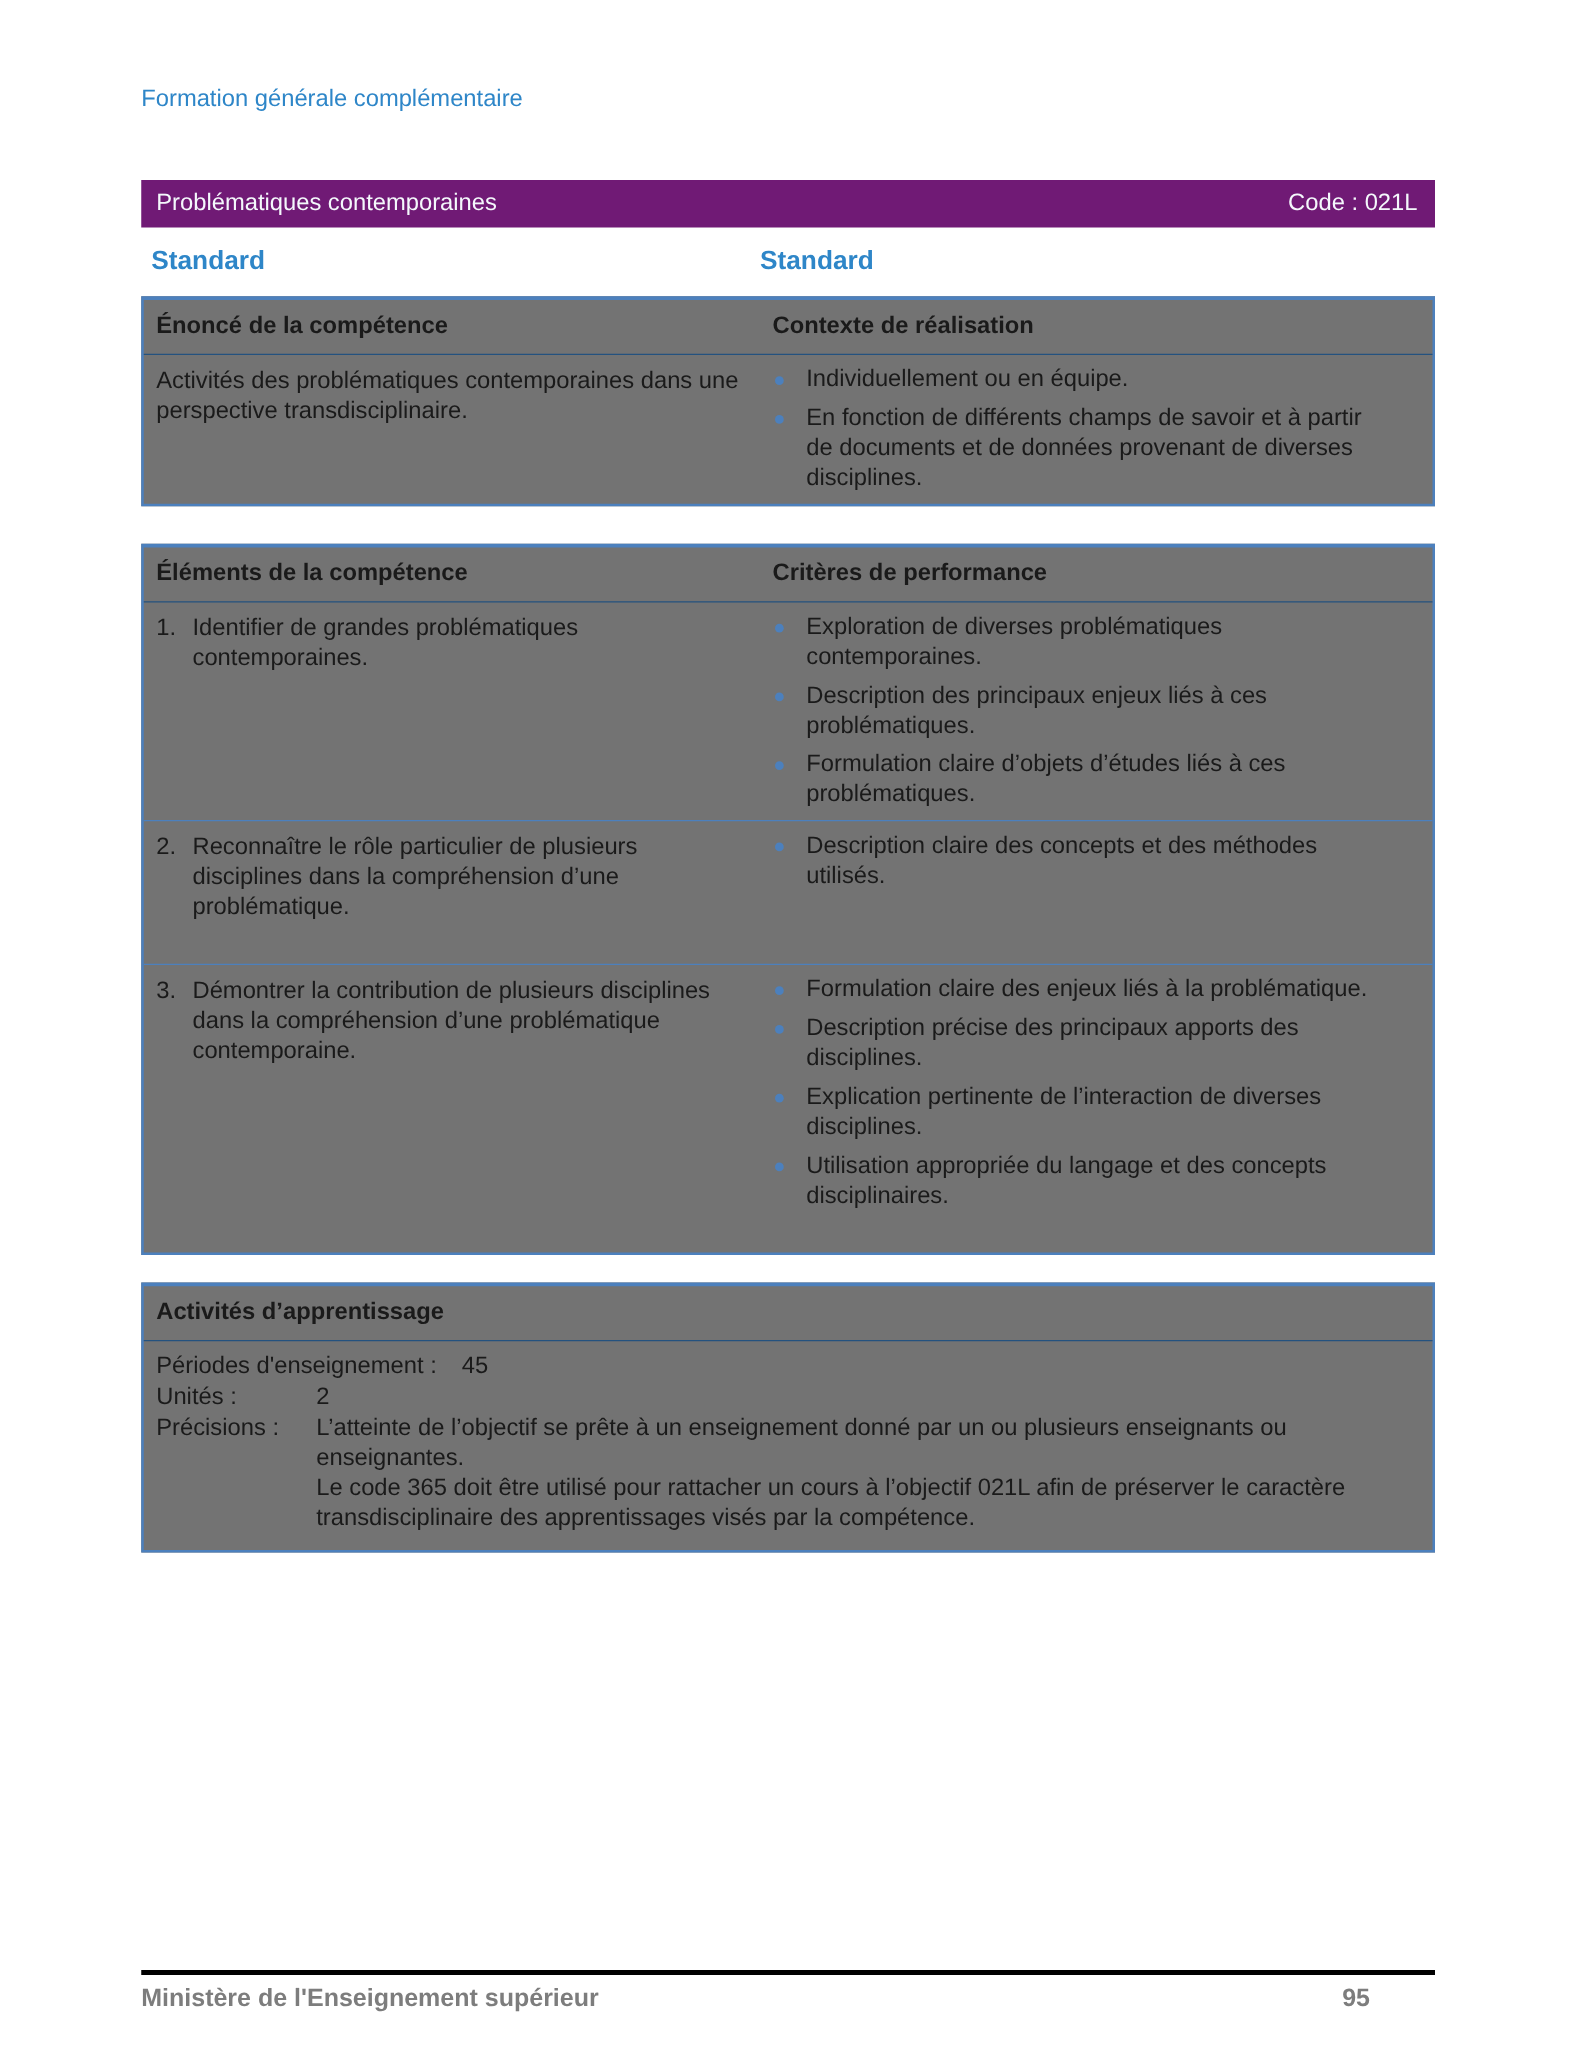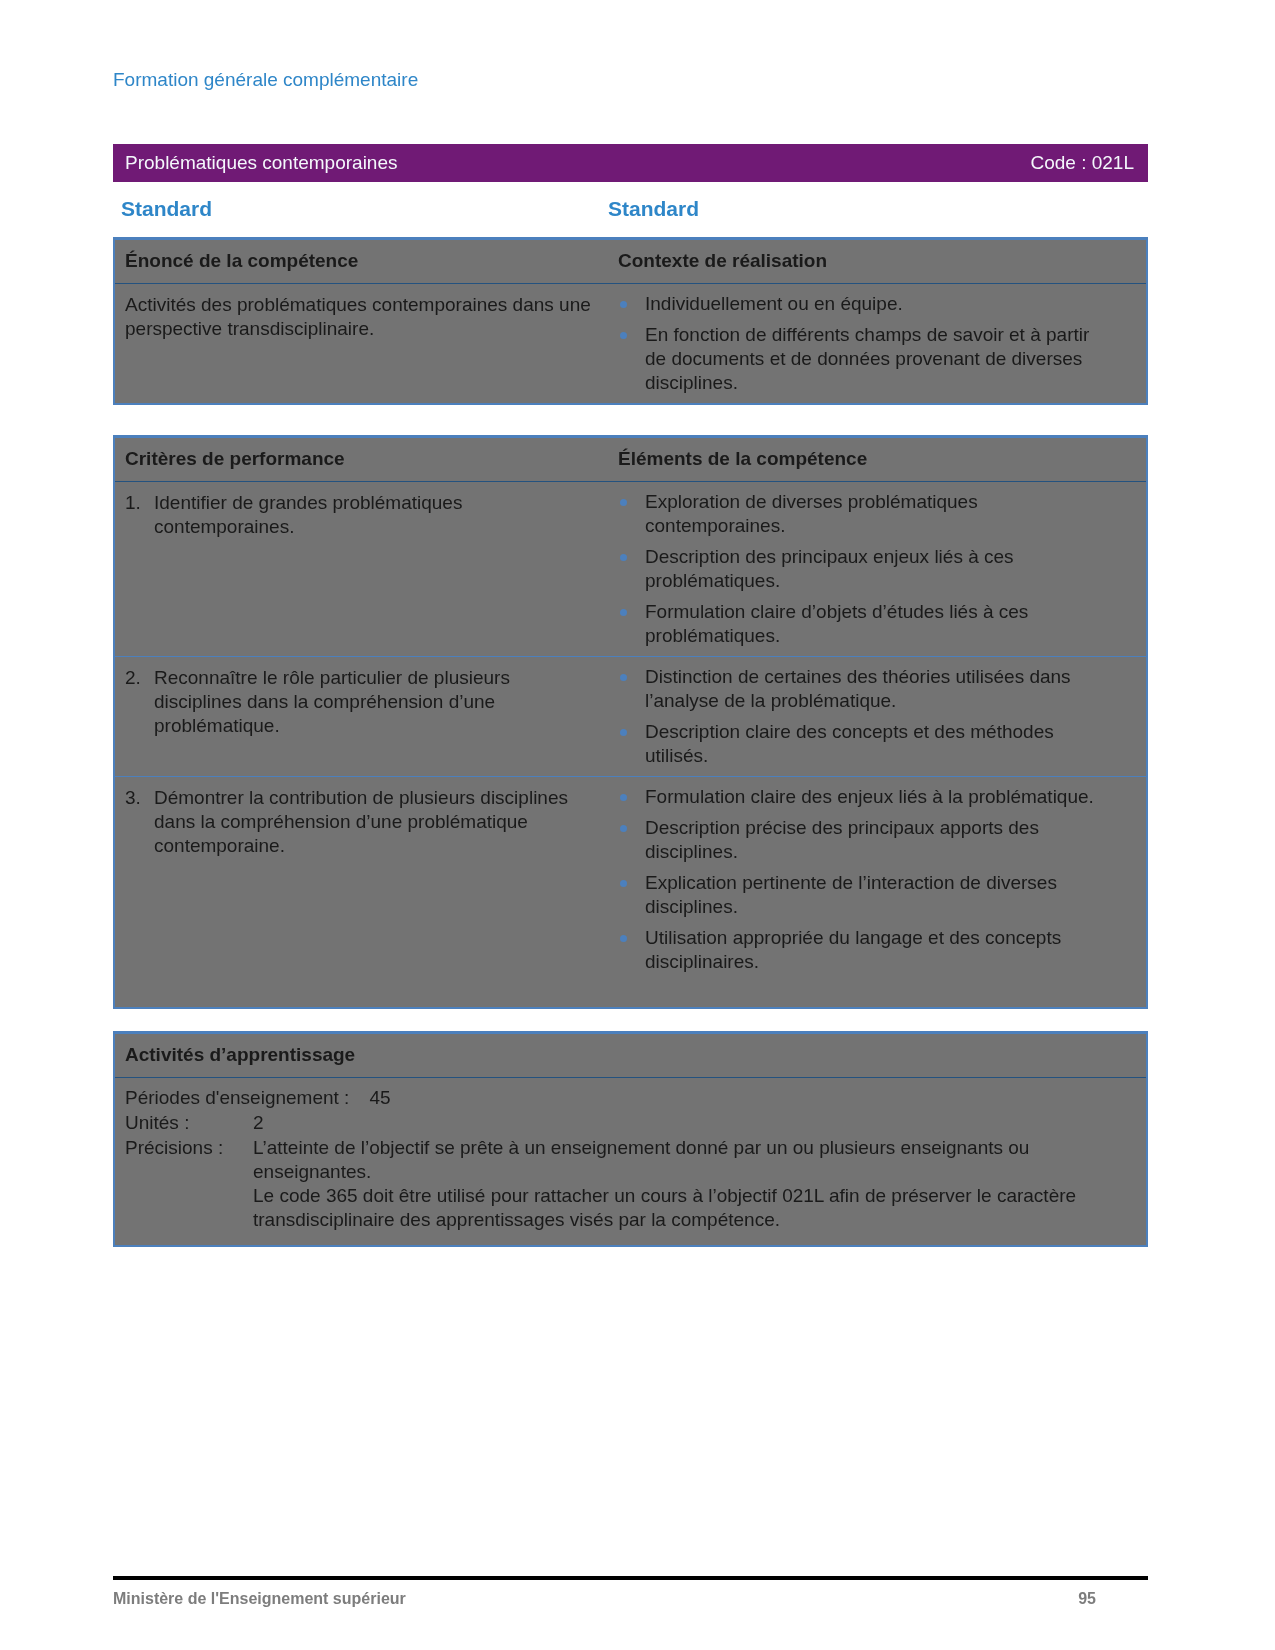--- a/index.html
+++ b/index.html
@@ -70,21 +70,21 @@
               border-bottom:1px solid #24527f; }
   .act-body { padding:8px 14px 12px 10px; }
   .act-row { display:flex; margin-bottom:1px; }
   .act-label { flex:0 0 auto; min-width:128px; padding-right:20px; }
   .act-value { flex:1 1 auto; }
 
   .footer {
     position:absolute; left:113px; width:1035px; top:1576px;
     border-top:4px solid #000000; padding-top:7px;
     display:flex; justify-content:space-between;
-    color:#7d7d7d; font-weight:700; font-size:16px;
+    color:#7d7d7d; font-weight:700; font-size:20px;
   }
   .footer .pagenum { padding-right:52px; }
 </style>
 </head>
 <body>
 
 <div class="page">
   <div class="content">
 
     <div class="eyebrow">Formation générale complémentaire</div>
@@ -114,22 +114,22 @@
           <div class="bullet">
             <span class="dot"></span>
             <span class="btxt">En fonction de différents champs de savoir et à partir de documents et de données provenant de diverses disciplines.</span>
           </div>
         </div>
       </div>
     </div>
 
     <div class="tbl t2">
       <div class="tbl-head row2col">
+        <div class="hcell">Éléments de la compétence</div>
         <div class="hcell">Critères de performance</div>
-        <div class="hcell">Éléments de la compétence</div>
       </div>
 
       <div class="tbl-row row2col minh-r1">
         <div class="numbered">
           <span class="num">1.</span>
           <span>Identifier de grandes problématiques contemporaines.</span>
         </div>
         <div class="bullets">
           <div class="bullet">
             <span class="dot"></span>
@@ -145,24 +145,20 @@
           </div>
         </div>
       </div>
 
       <div class="tbl-row row2col minh-r2">
         <div class="numbered">
           <span class="num">2.</span>
           <span>Reconnaître le rôle particulier de plusieurs disciplines dans la compréhension d’une problématique.</span>
         </div>
         <div class="bullets">
-          <div class="bullet">
-            <span class="dot"></span>
-            <span class="btxt">Distinction de certaines des théories utilisées dans l’analyse de la problématique.</span>
-          </div>
           <div class="bullet">
             <span class="dot"></span>
             <span class="btxt">Description claire des concepts et des méthodes utilisés.</span>
           </div>
         </div>
       </div>
 
       <div class="tbl-row row2col minh-r3">
         <div class="numbered">
           <span class="num">3.</span>

